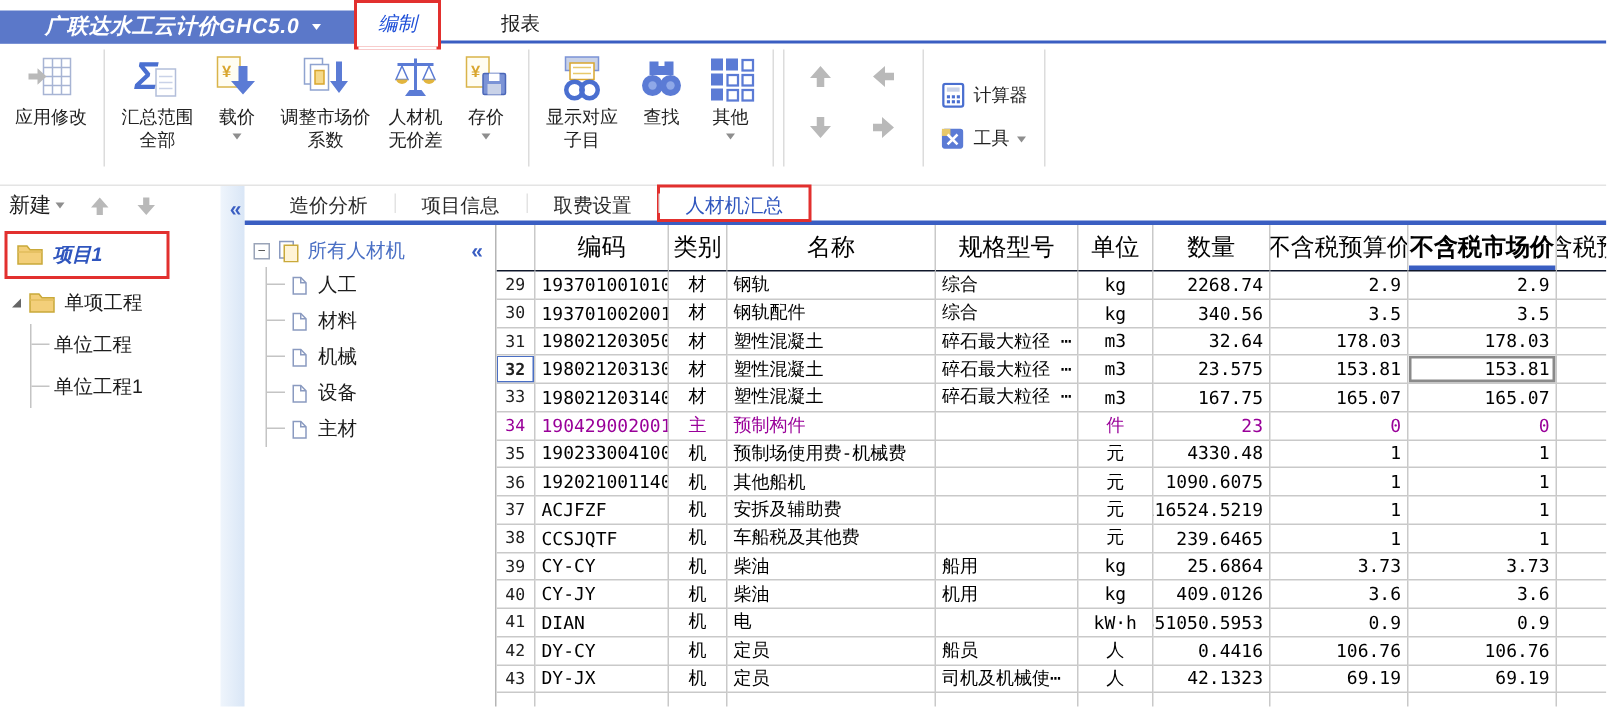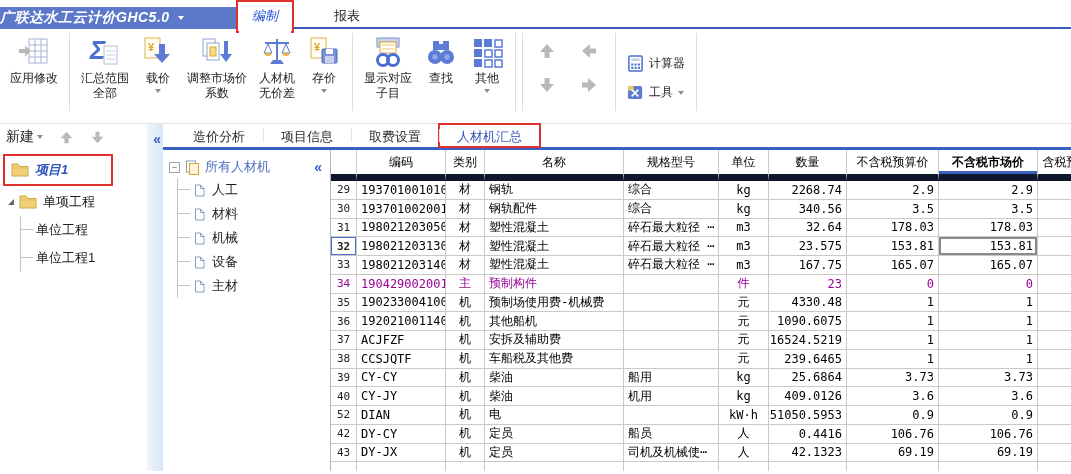--- a/index.html
+++ b/index.html
@@ -3,21 +3,21 @@
 <meta charset="utf-8">
 <style>
   * { margin:0; padding:0; box-sizing:border-box; }
   html,body { background:#fff; }
   body { font-family:"Liberation Sans","DejaVu Sans",sans-serif; }
   #app { position:relative; width:1071px; height:474px; background:#fff; overflow:hidden; }
 
   
   #titlebar { position:relative; height:29px; border-bottom:2px solid #3A5EC2; }
   #title-block { position:absolute; left:0; top:7px; bottom:-2px; width:248px; background:#5B78C9;
-                 display:flex; align-items:center; gap:8px; }
+                 display:flex; align-items:center; padding-left:30px; gap:8px; }
   #title-block .ttl { color:#fff; font-size:14px; font-weight:bold; font-style:italic; letter-spacing:0.5px; }
   #top-tabs { position:absolute; left:238px; top:2px; height:29px; display:flex; gap:28px; }
   .top-tab { padding:5px 14px 4px; font-size:13px; color:#1d1d1d; position:relative; }
   .top-tab.active { color:#1d4ed8; background:#fff;font-style:italic; }
   .top-tab.active::after { content:''; position:absolute; left:1px; right:1px; bottom:-2px; height:2px; background:#fff; }
   .top-tab.hl { outline:2px solid #E2302E; outline-offset:0px; }
 
   
   #ribbon { height:95px; border-bottom:1px solid #E4E4E4; display:flex; align-items:center; padding:2px 2px 4px 2px; }
   .rgroup { display:flex; align-items:flex-start; height:86px; padding:0 2px; }
@@ -85,21 +85,21 @@
   .rc-row .tline::after { top:11px; }
   .dicon { width:13px; height:13px; margin-right:6px; }
   .dicon svg { width:13px; height:13px; display:block; }
   .picon { width:15px; height:15px; }
   .picon svg { width:15px; height:15px; display:block; }
 
   
   #grid { flex:1; overflow:hidden; border-left:1px solid #B5B5B5; font-family:"DejaVu Sans Mono","Liberation Mono",monospace; }
   #grid-head { display:flex; height:31px; }
   .hcell { display:flex; align-items:center; justify-content:center; font-family:"Liberation Sans","DejaVu Sans",sans-serif;
-           font-size:12px; color:#000; border-right:1px solid #C9C9C9; border-bottom:7px solid #0f172a;
+           font-size:16px; color:#000; border-right:1px solid #C9C9C9; border-bottom:1px solid #0f172a;
            white-space:nowrap; overflow:hidden; flex:0 0 auto; }
   .hcell.bold { font-weight:bold; box-shadow:inset 0 -3px 0 #3A5EC2; }
   .grow { display:flex; height:18.75px; }
   .gcell { display:flex; align-items:center; font-size:12px; color:#000; padding:0 4px;
            border-right:1px solid #C9C9C9; border-bottom:1px solid #C9C9C9;
            white-space:nowrap; overflow:hidden; flex:0 0 auto; }
   .a-left  { justify-content:flex-start; }
   .a-center{ justify-content:center; }
   .a-right { justify-content:flex-end; }
   .gcell.num { justify-content:center; font-size:11px; color:#222; }
@@ -571,21 +571,21 @@
                 <div class="gcell a-center" style="width: 39px;">机</div>
                 <div class="gcell a-left" style="width: 139px;">柴油</div>
                 <div class="gcell a-left" style="width: 95px;">机用</div>
                 <div class="gcell a-center" style="width: 50px;">kg</div>
                 <div class="gcell a-right" style="width: 78px;">409.0126</div>
                 <div class="gcell a-right" style="width: 92px;">3.6</div>
                 <div class="gcell a-right" style="width: 99px;">3.6</div>
                 <div class="gcell a-left" style="width: 70px;"></div>
               </div>
               <div class="grow">
-                <div class="gcell num" style="width: 26px;">52</div>
+                <div class="gcell num" style="width: 26px;">41</div>
                 <div class="gcell a-left" style="width: 89px;">DIAN</div>
                 <div class="gcell a-center" style="width: 39px;">机</div>
                 <div class="gcell a-left" style="width: 139px;">电</div>
                 <div class="gcell a-left" style="width: 95px;"></div>
                 <div class="gcell a-center" style="width: 50px;">kW·h</div>
                 <div class="gcell a-right" style="width: 78px;">851050.5953</div>
                 <div class="gcell a-right" style="width: 92px;">0.9</div>
                 <div class="gcell a-right" style="width: 99px;">0.9</div>
                 <div class="gcell a-left" style="width: 70px;"></div>
               </div>

